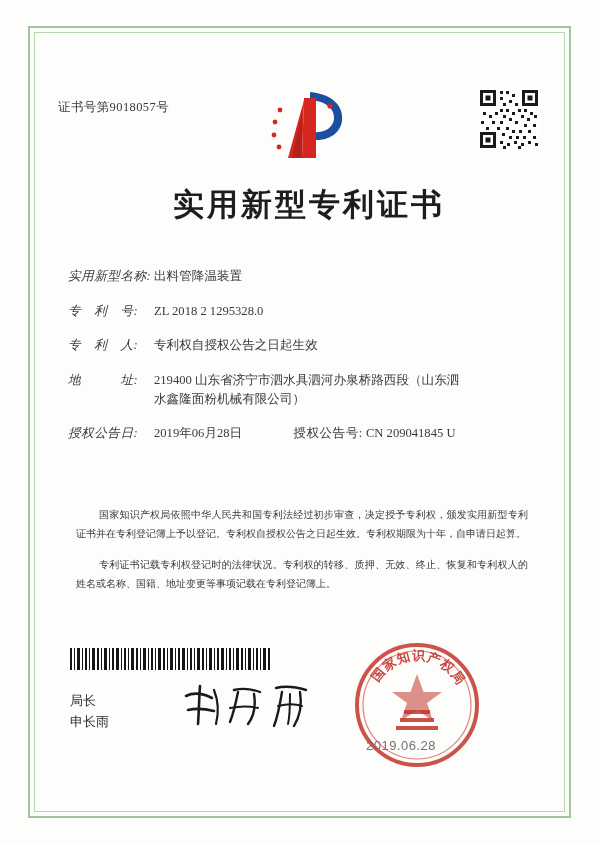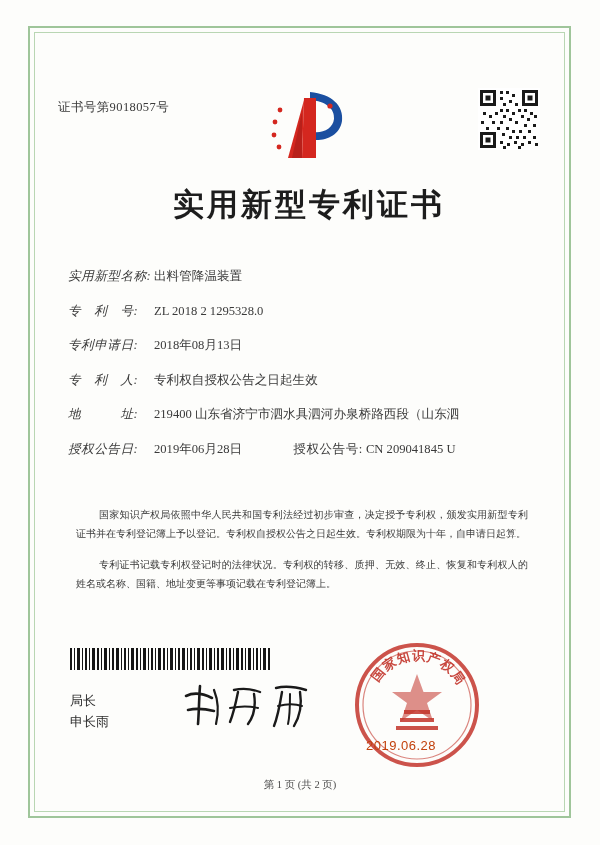--- a/index.html
+++ b/index.html
@@ -157,21 +157,21 @@
   
   .seal {
     position: absolute;
     left: 352px; top: 640px;
     width: 130px; height: 130px;
   }
   .seal-date {
     position: absolute;
     left: 366px; top: 738px;
     font-size: 13px;
-    color: #c2410c;
+    color: #737373;
     letter-spacing: 0.5px;
     font-family: "Liberation Sans", sans-serif;
   }
 
   .page-num {
     position: absolute;
     left: 0; top: 778px;
     width: 600px;
     text-align: center;
     font-size: 10.5px;
@@ -285,27 +285,25 @@
   <div class="title">实用新型专利证书</div>
 
   <div class="fields">
     <div class="field-row">
       <span class="field-label">实用新型名称:</span><span class="field-value">出料管降温装置</span>
     </div>
     <div class="field-row">
       <span class="field-label">专　利　号:</span><span class="field-value">ZL 2018 2 1295328.0</span>
     </div>
     <div class="field-row">
-      <span class="field-label">专利申请日:</span><span class="field-value">2018年08月13日</span>
-    </div>
-    <div class="field-row">
       <span class="field-label">专　利　人:</span><span class="field-value">专利权自授权公告之日起生效</span>
     </div>
     <div class="field-row">
       <span class="field-label">地　　　址:</span><span class="field-value">219400 山东省济宁市泗水具泗河办泉桥路西段（山东泗</span>
+      <span class="sub-line">水鑫隆面粉机械有限公司）</span>
     </div>
     <div class="field-row">
       <span class="field-label">授权公告日:</span><span class="field-value">2019年06月28日</span>
       <span class="inline-right"><span class="lbl">授权公告号:</span> <span>CN 209041845 U</span></span>
     </div>
   </div>
 
   <div class="paragraphs">
     <p>国家知识产权局依照中华人民共和国专利法经过初步审查，决定授予专利权，颁发实用新型专利证书并在专利登记簿上予以登记。专利权自授权公告之日起生效。专利权期限为十年，自申请日起算。</p>
     <p>专利证书记载专利权登记时的法律状况。专利权的转移、质押、无效、终止、恢复和专利权人的姓名或名称、国籍、地址变更等事项记载在专利登记簿上。</p>
@@ -405,16 +403,15 @@
       <text x="65" y="20" text-anchor="middle" transform="rotate(56 65 65)">局</text>
     </g>
     <g fill="#c3352b" opacity="0.85">
       <rect x="44" y="86" width="42" height="4"></rect>
       <rect x="48" y="78" width="34" height="4"></rect>
       <rect x="52" y="70" width="26" height="4"></rect>
     </g>
   </svg>
   <div class="seal-date">2019.06.28</div>
 
-  <div class="page-num">第 1 页 (共 2 页)</div>
   <div class="footer-note">其他事项见背面</div>
 
 </div>
 
 </body></html>

